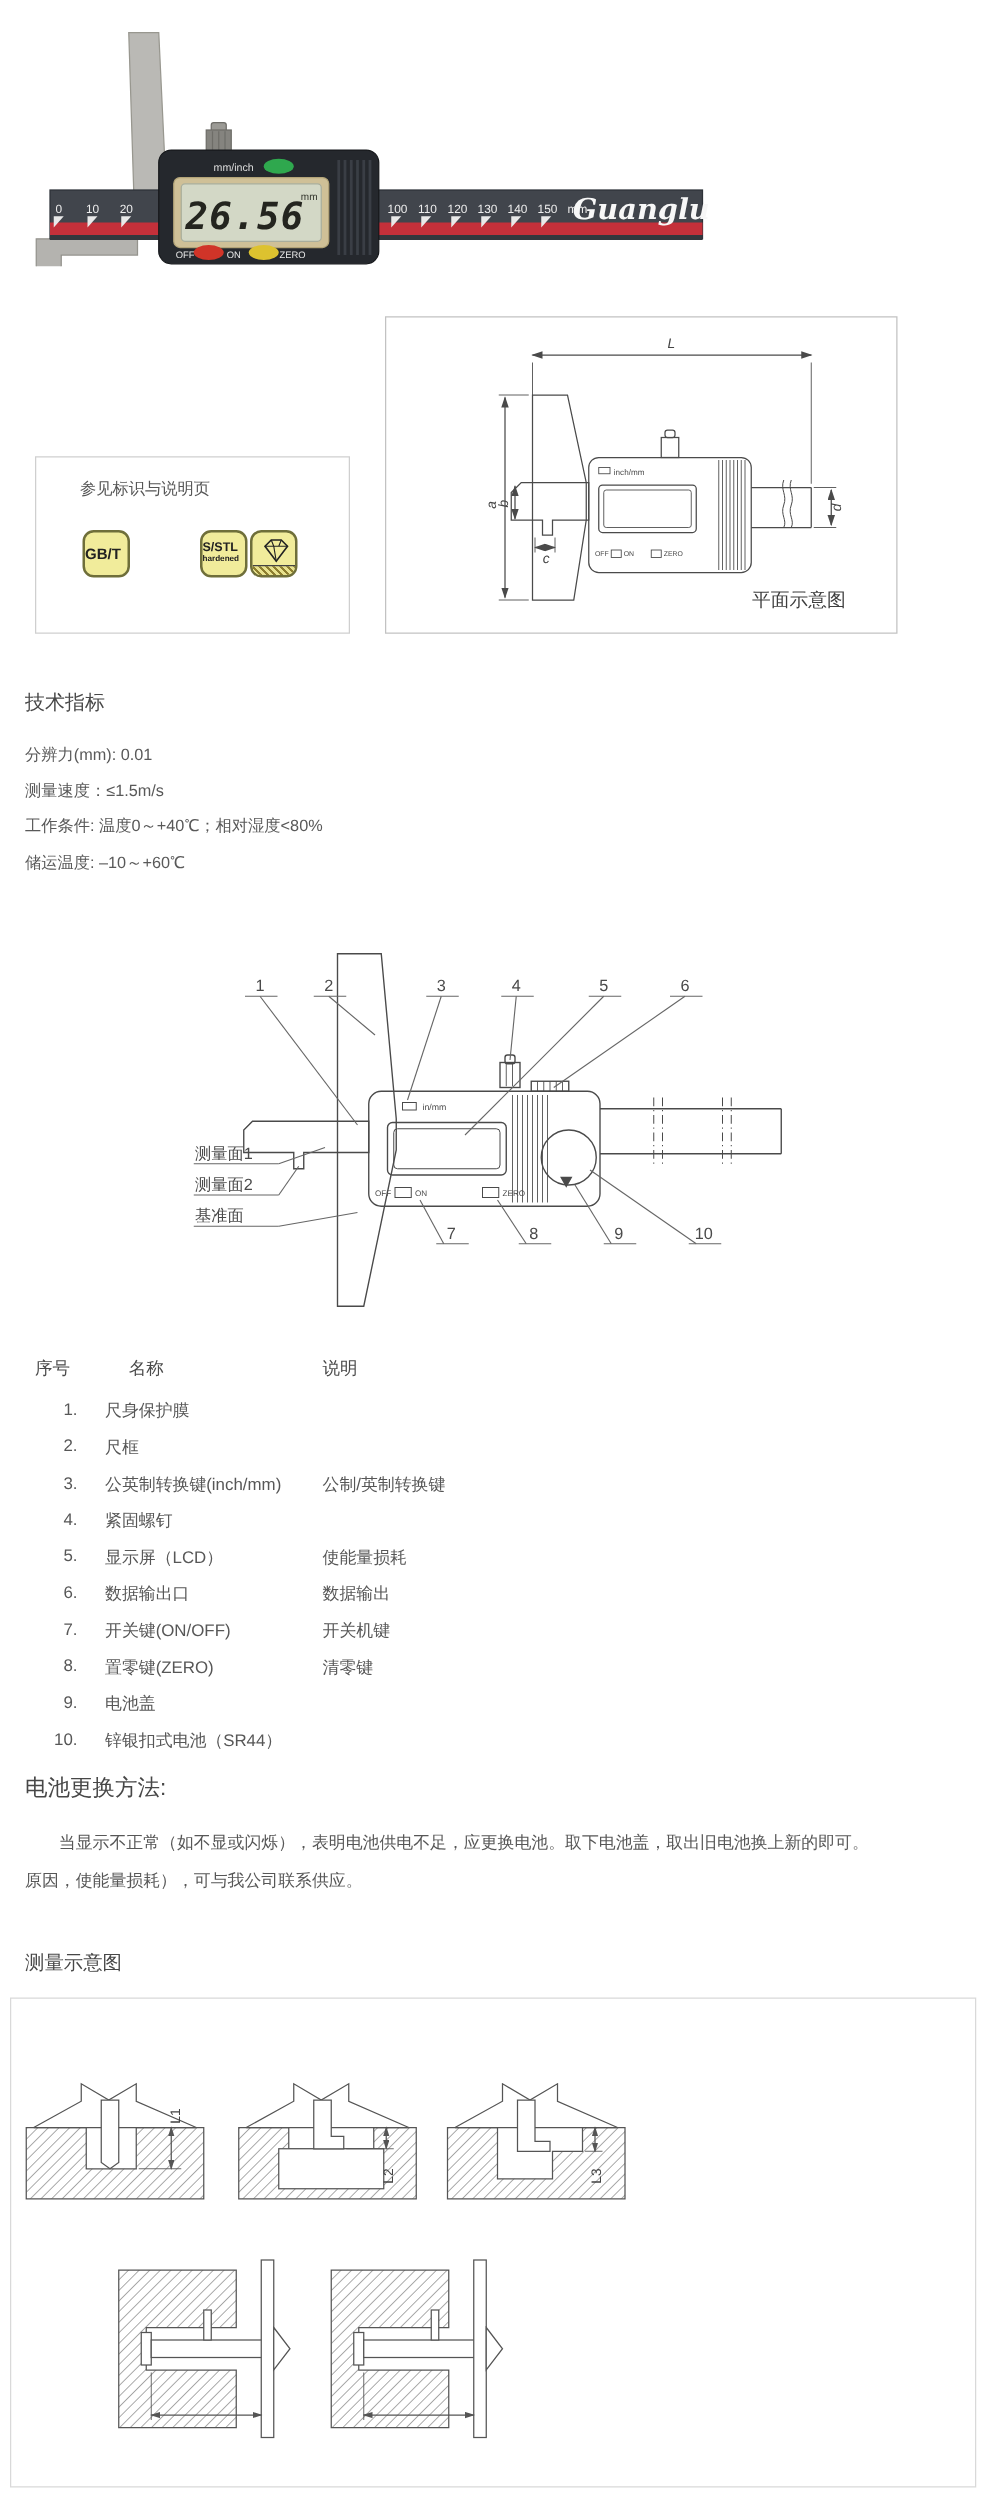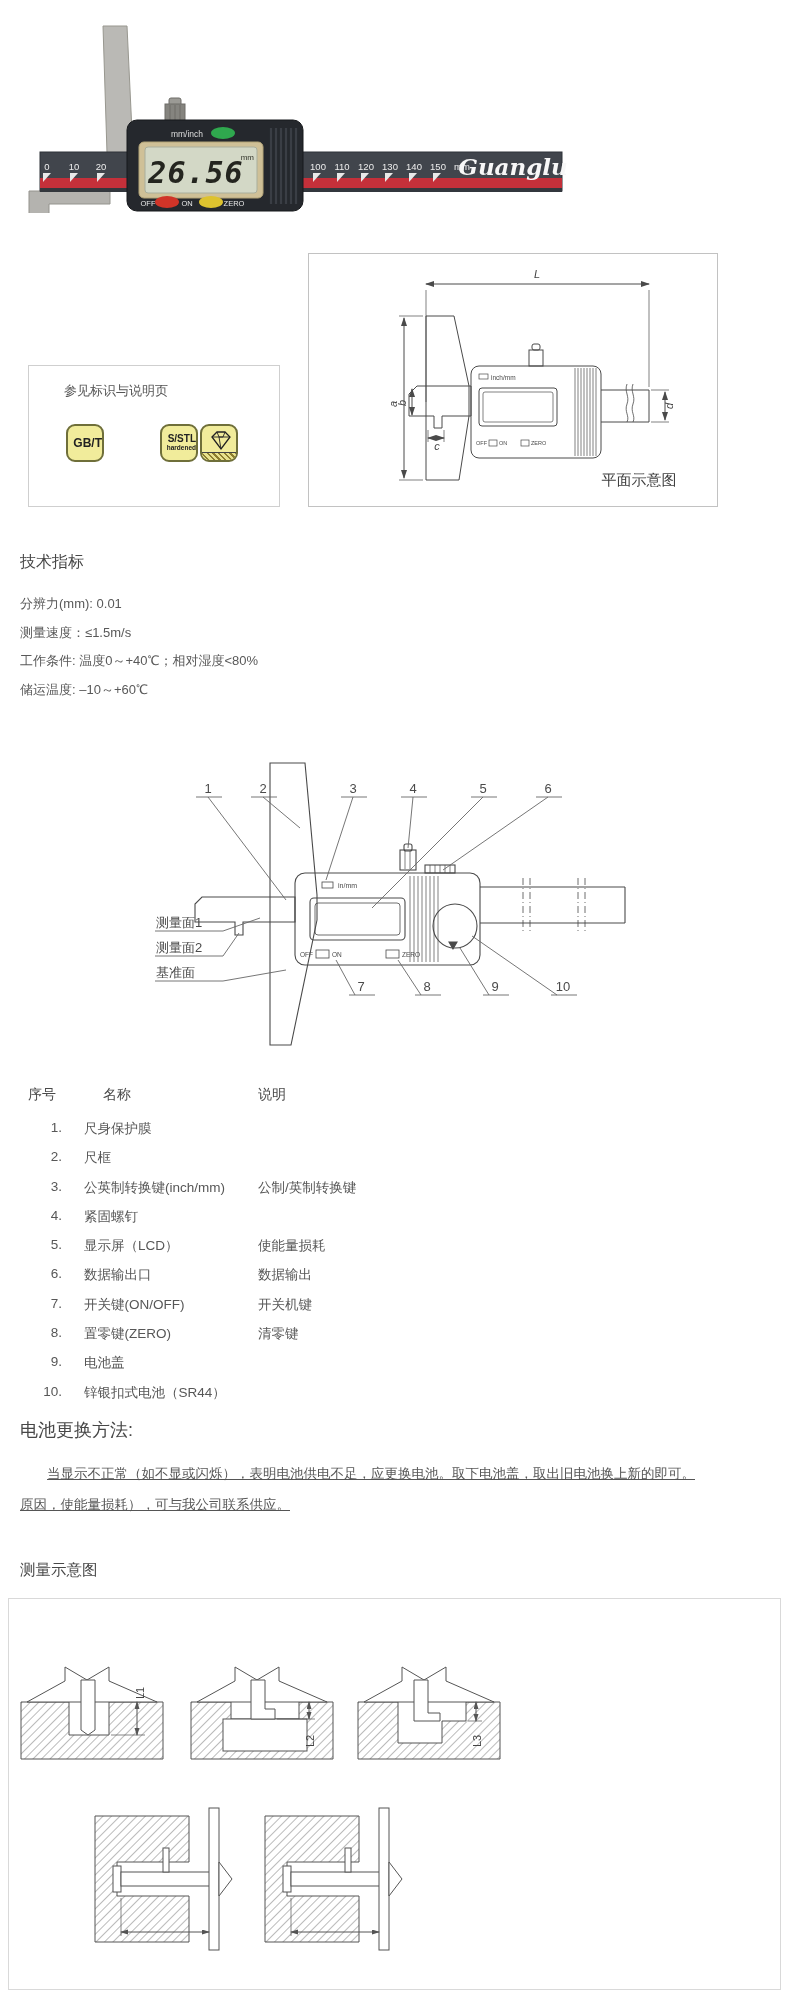--- a/index.html
+++ b/index.html
@@ -3,21 +3,21 @@
 <meta charset="utf-8">
 <style>
   html,body{margin:0;padding:0;background:#fff;}
   .page{position:relative;width:790px;height:2000px;background:#ffffff;overflow:hidden;
         font-family:"Liberation Sans",sans-serif;color:#555;}
   .abs{position:absolute;}
   .h1{font-size:16px;color:#474747;}
   .box{border:1px solid #cfcfcf;background:#fff;}
   .ref-title{font-size:13px;color:#555;}
   .badge{position:absolute;width:38px;height:38px;border:2px solid #6f6f3a;border-radius:9px;
-         background:#f1ec9b;box-sizing:border-box;text-align:right;overflow:hidden;}
+         background:#f1ec9b;box-sizing:border-box;text-align:left;overflow:hidden;}
   .badge .b1{font-size:12px;font-weight:bold;color:#222;line-height:34px;}
   .badge .s1{font-size:10px;font-weight:bold;color:#222;line-height:11px;margin-top:7px;}
   .badge .s2{font-size:6.5px;font-weight:bold;color:#222;line-height:7px;}
   .badge .hatch{position:absolute;left:0;right:0;bottom:0;height:7px;border-top:1.5px solid #444;
          background:repeating-linear-gradient(45deg,#8d7e2f 0 1.5px,#e8e28e 1.5px 4px);}
   .specs div{font-size:13px;line-height:28.6px;color:#595959;white-space:pre;}
   .pt-row{position:relative;height:29.3px;font-size:13.5px;color:#575757;}
   .pt-head{position:relative;height:34px;font-size:14px;color:#4a4a4a;}
   .c-no{position:absolute;left:0;width:42px;text-align:right;}
   .c-name{position:absolute;left:64px;}
@@ -364,21 +364,21 @@
       <span class="c-desc"></span>
     </div>
     <div class="pt-row">
       <span class="c-no">10.</span>
       <span class="c-name">锌银扣式电池（SR44）</span>
       <span class="c-desc"></span>
     </div>
   </div>
 
   <div class="abs h1" style="left:20px;top:1418px;font-size:18px;">电池更换方法:</div>
-  <div class="abs battery-text" style="left:20px;top:1459px;text-decoration:underline;">
+  <div class="abs battery-text" style="left:20px;top:1459px;">
     <div>当显示不正常（如不显或闪烁），表明电池供电不足，应更换电池。取下电池盖，取出旧电池换上新的即可。</div>
     <div>原因，使能量损耗），可与我公司联系供应。</div>
   </div>
 
   <div class="abs h1" style="left:20px;top:1560px;font-size:15.5px;">测量示意图</div>
 
   <div class="abs box" style="left:8px;top:1598px;width:771px;height:390px;border-color:#d9d9d9;">
 
     <svg class="abs" style="left:8px;top:48px;" width="150" height="125" viewBox="0 0 150 125">
       <defs>

